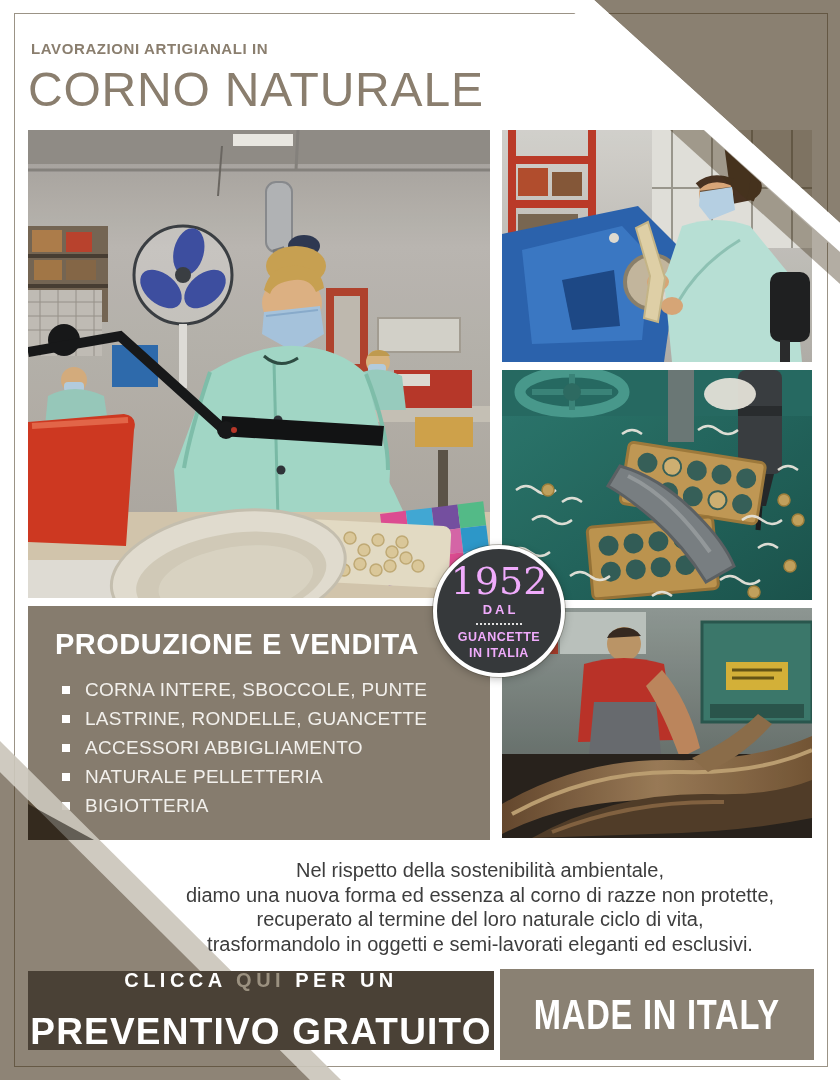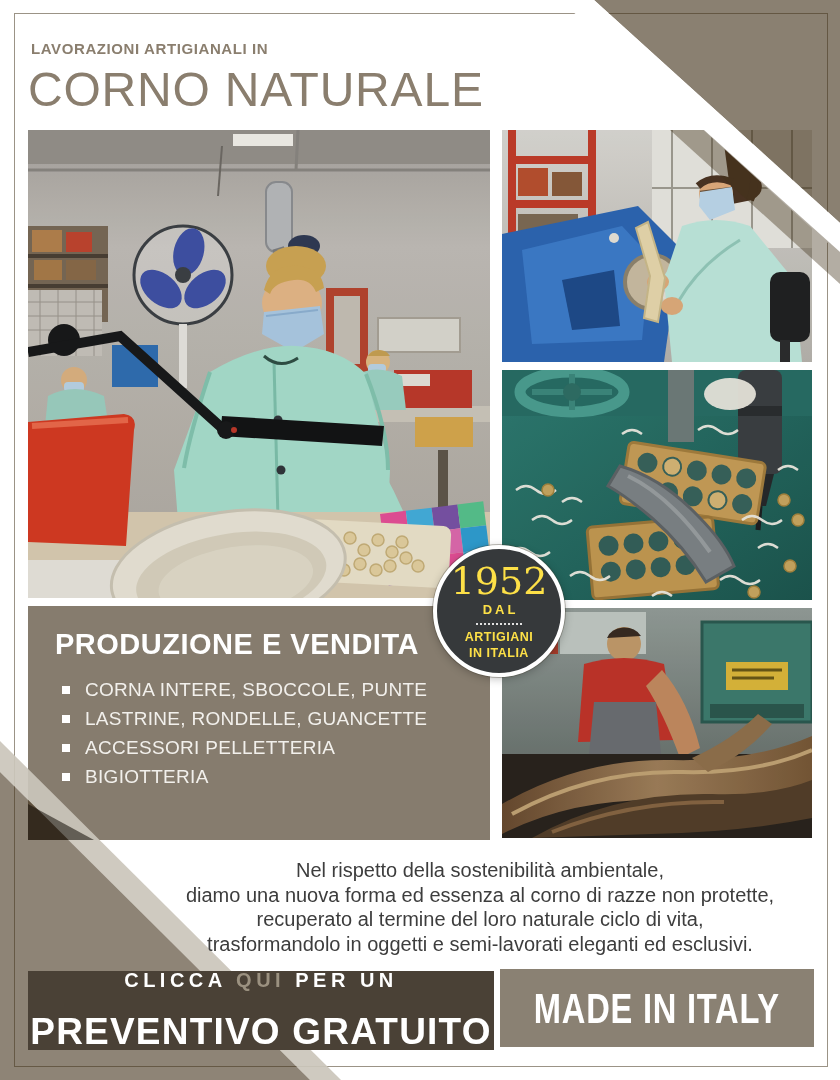--- a/index.html
+++ b/index.html
@@ -45,42 +45,42 @@
   }
   .bullet{
     width:8px; height:8px; background:#ffffff; margin-right:15px; flex:0 0 auto;
   }
   
   .badge{
     position:absolute; left:433px; top:545px; width:124px; height:124px;
     background:#36393b; border:4px solid #ffffff; border-radius:50%;
     box-shadow:0 0 0 1px rgba(70,62,50,0.35), 0 2px 8px rgba(0,0,0,0.25);
     z-index:6; display:flex; flex-direction:column; align-items:center;
-    justify-content:center; color:#fde047; text-align:center;
+    justify-content:center; color:#f0abfc; text-align:center;
   }
   .badge-year{font-family:"DejaVu Serif","Liberation Serif",serif; font-size:38px; font-weight:400; line-height:1; margin-top:2px;}
   .badge-dal{font-size:13px; font-weight:700; letter-spacing:3px; margin:2px 0 0 3px;}
   .badge-sep{width:46px; border-top:2px dotted rgba(255,255,255,0.85); margin:6px 0 5px 0;}
   .badge-l1,.badge-l2{font-size:12.5px; font-weight:700; letter-spacing:0.5px; line-height:1.25;}
   
   .body-text{
     position:absolute; left:120px; top:858px; width:720px; z-index:5;
     text-align:center; font-size:20px; line-height:24.5px; color:#3d3d3d;
   }
   
   .cta-dark{
     position:absolute; left:28px; top:971px; width:466px; height:79px;
     background:#4a4136; z-index:5; display:flex; flex-direction:column;
     align-items:center; justify-content:center; cursor:pointer;
   }
   .cta-line1{font-size:20px; font-weight:700; letter-spacing:4.5px; color:#ffffff; margin-bottom:19px; white-space:nowrap;}
   .cta-line1 .hl{color:#9b9180;}
   .cta-line2{font-size:37px; font-weight:800; letter-spacing:1.2px; color:#ffffff; white-space:nowrap;}
   .cta-made{
-    position:absolute; left:500px; top:969px; width:314px; height:78px;
+    position:absolute; left:500px; top:969px; width:314px; height:91px;
     background:#8a8173; z-index:5; display:flex; align-items:center; justify-content:center;
   }
   .made-label{
     display:inline-block; transform:scaleX(0.76); transform-origin:center;
     font-size:43px; font-weight:700; letter-spacing:1px; color:#ffffff; white-space:nowrap;
   }
   
   .deco{position:absolute; left:0; top:0; z-index:3; pointer-events:none;}
 </style>
 </head>
@@ -462,21 +462,25 @@
       <li>
           <span class="bullet"></span>
           <span>CORNA INTERE, SBOCCOLE, PUNTE</span>
         </li>
       <li>
           <span class="bullet"></span>
           <span>LASTRINE, RONDELLE, GUANCETTE</span>
         </li>
       <li>
           <span class="bullet"></span>
-          <span>ACCESSORI PELLETTERIA</span>
+          <span>ACCESSORI ABBIGLIAMENTO</span>
+        </li>
+      <li>
+          <span class="bullet"></span>
+          <span>NATURALE PELLETTERIA</span>
         </li>
       <li>
           <span class="bullet"></span>
           <span>BIGIOTTERIA</span>
         </li>
     </ul>
   </div>
 
   <div class="frame"></div>
 
@@ -488,21 +492,21 @@
 
     <polygon points="0,741 0,772 310,1080 341,1080" fill="rgba(203,197,187,0.92)"></polygon>
     <polygon points="0,772 310,1080 0,1080" fill="rgba(66,50,26,0.60)"></polygon>
     <polygon points="28,804 94,840 28,840" fill="rgba(18,12,6,0.55)"></polygon>
   </svg>
 
   <div class="badge">
     <div class="badge-year">1952</div>
     <div class="badge-dal">DAL</div>
     <div class="badge-sep"></div>
-    <div class="badge-l1">ARTIGIANI</div>
+    <div class="badge-l1">GUANCETTE</div>
     <div class="badge-l2">IN ITALIA</div>
   </div>
 
   <div class="body-text">
     <div>Nel rispetto della sostenibilità ambientale,</div>
     <div>diamo una nuova forma ed essenza al corno di razze non protette,</div>
     <div>recuperato al termine del loro naturale ciclo di vita,</div>
     <div>trasformandolo in oggetti e semi-lavorati eleganti ed esclusivi.</div>
   </div>
 

